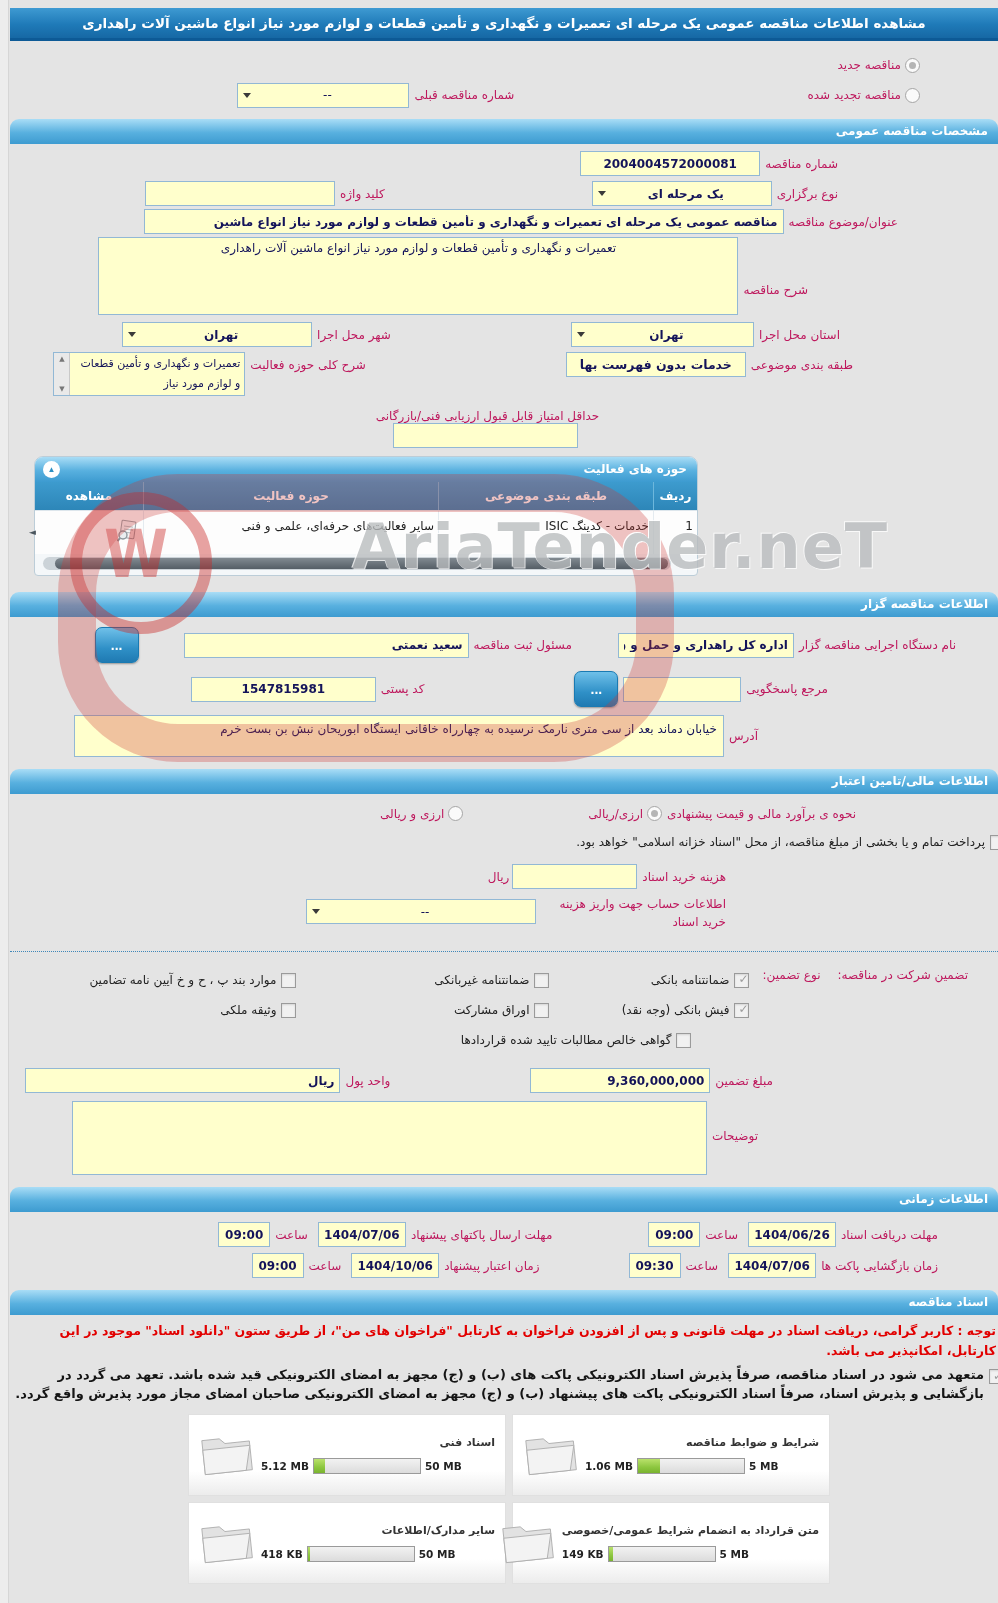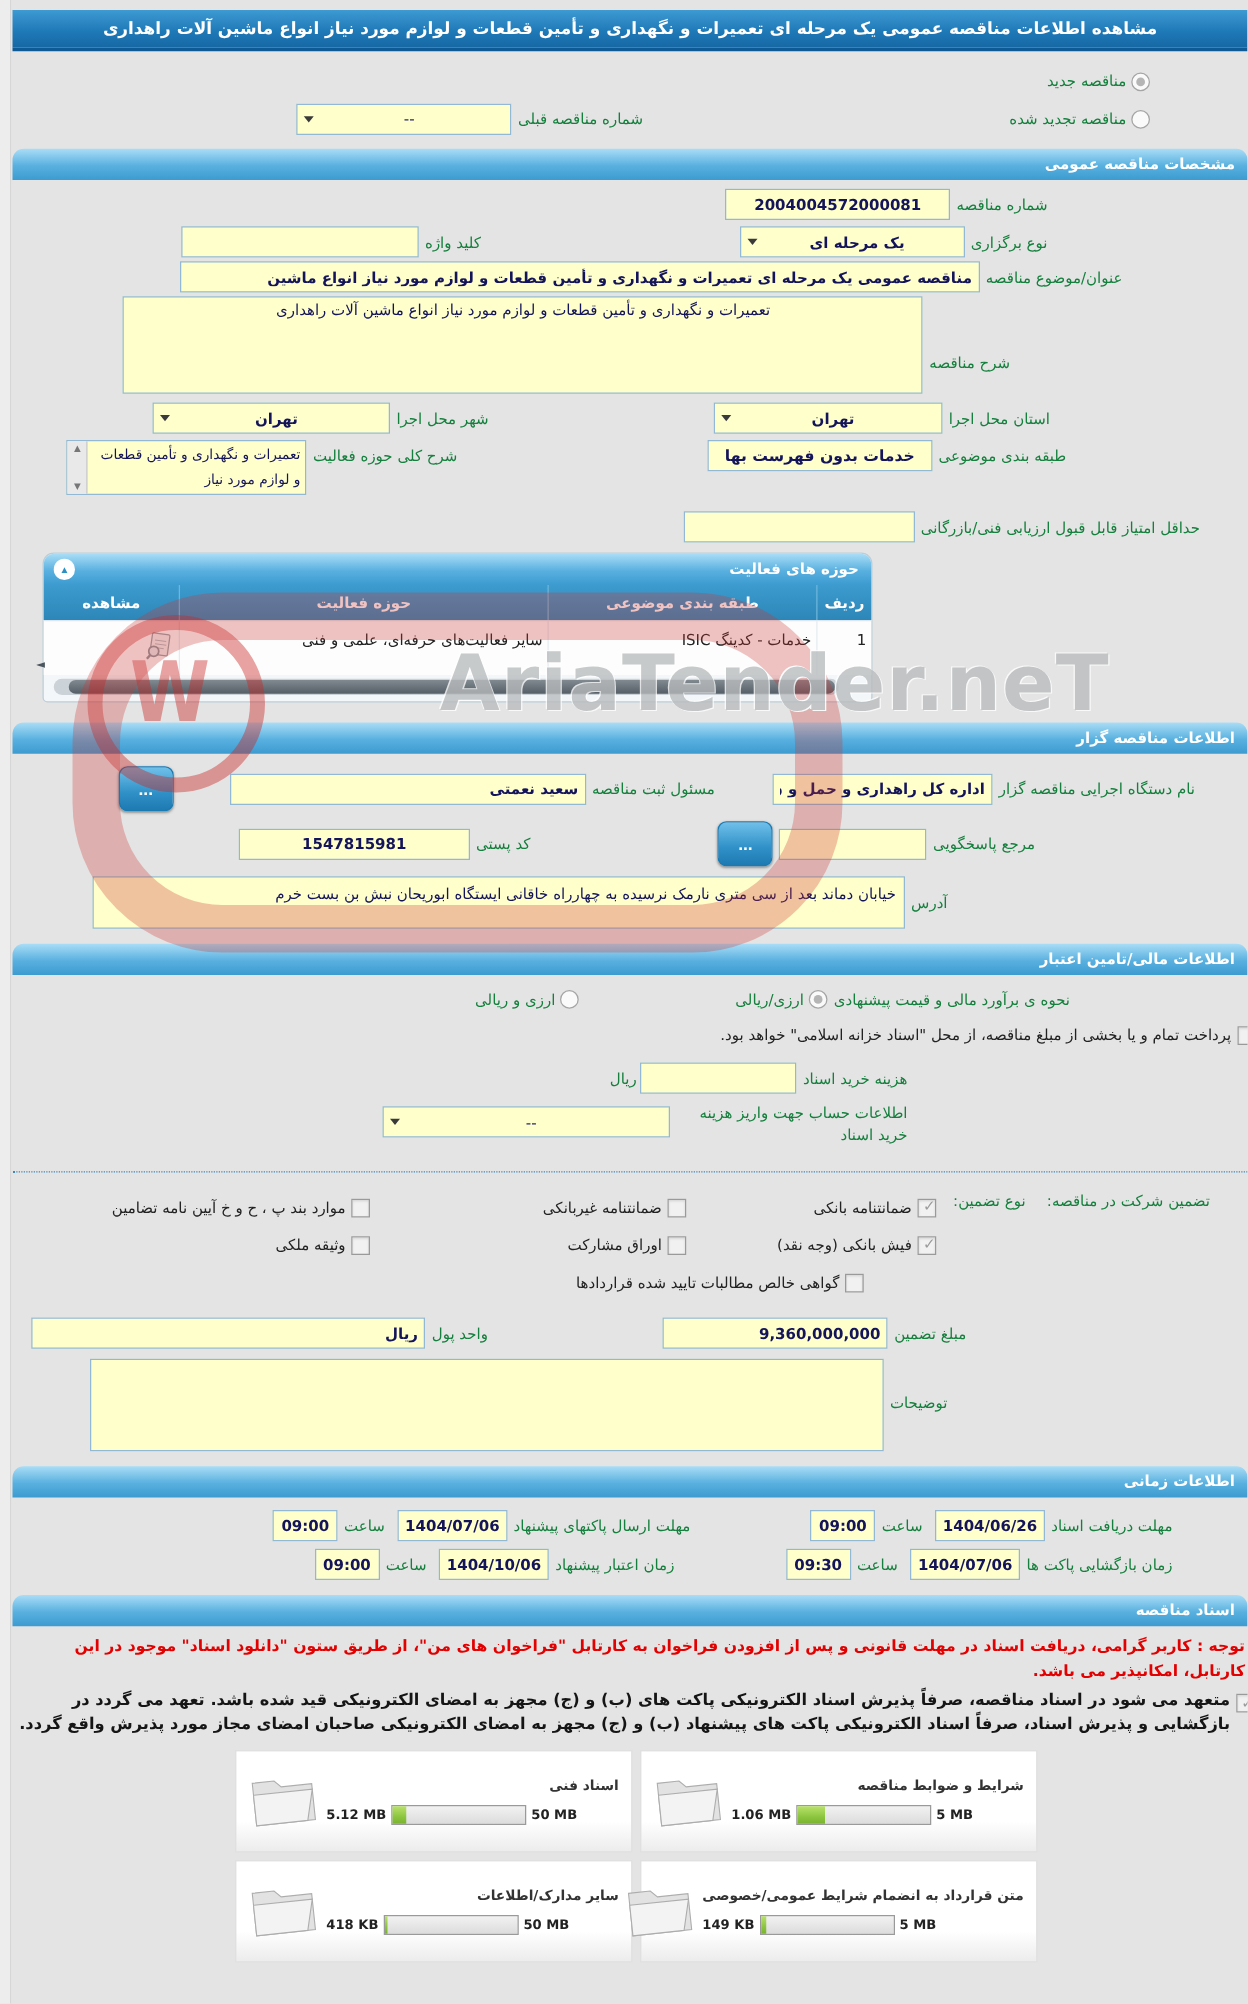--- a/index.html
+++ b/index.html
@@ -14,21 +14,21 @@
   .wrap{position:absolute;top:8px;right:0;left:10px;}
   
   .bar-main{height:30px;line-height:30px;text-align:center;color:#fff;font-weight:bold;
     font-size:13.5px;background:linear-gradient(#3e9ad2,#1f7ab8 55%,#1668a4);
     border-bottom:3px solid #0d5a96;white-space:nowrap;overflow:hidden;}
   .bar-sec{height:25px;line-height:25px;color:#fff;font-weight:bold;font-size:12px;
     padding-right:10px;border-radius:9px 9px 0 0;
     background:linear-gradient(#a9ddf6,#58b0df 55%,#3d9bd0);}
   
   .row{display:flex;align-items:center;}
-  .lbl{margin-left:5px;white-space:nowrap;color:#15803d;}
+  .lbl{margin-left:5px;white-space:nowrap;color:#be185d;}
   .yellow{background:#ffffcc;border:1px solid #92b8d5;height:25px;box-sizing:border-box;
     font-family:inherit;font-size:12px;color:#14145a;padding:0 5px;}
   input.yellow{outline:none;}
   .bold{font-weight:bold;}
   .center{text-align:center;}
   .sel{display:flex;align-items:center;background:#ffffcc;border:1px solid #92b8d5;
     height:25px;box-sizing:border-box;padding:0 5px;}
   .sel .sel-val{flex:1;text-align:center;font-weight:bold;color:#14145a;}
   .chev{width:0;height:0;border:4px solid transparent;border-top:5px solid #3a3a3a;margin-top:4px;}
   .ta{background:#ffffcc;border:1px solid #92b8d5;box-sizing:border-box;padding:3px 6px;
@@ -162,21 +162,21 @@
     <span class="lbl" style="margin-right:200px;margin-top:6px;">شرح کلی حوزه فعالیت</span>
     <div class="scope-box">
       <div class="scope-text">تعمیرات و نگهداری و تأمین قطعات و لوازم مورد نیاز</div>
       <div class="vscroll">
           <span>▲</span>
           <span>▼</span>
         </div>
     </div>
   </div>
 
-  <div class="row" style="margin:13px 38px 0 0;">
+  <div class="row" style="margin:13px 38px 0 0;flex-direction:column;">
     <span class="lbl">حداقل امتیاز قابل قبول ارزیابی فنی/بازرگانی</span>
     <input class="yellow" style="width: 185px;" readonly="" value="">
   </div>
 
   <div class="panel">
     <div class="bar-sec">
       <span>حوزه های فعالیت</span>
       <button class="collapse">▲</button>
     </div>
     <div class="thead">

